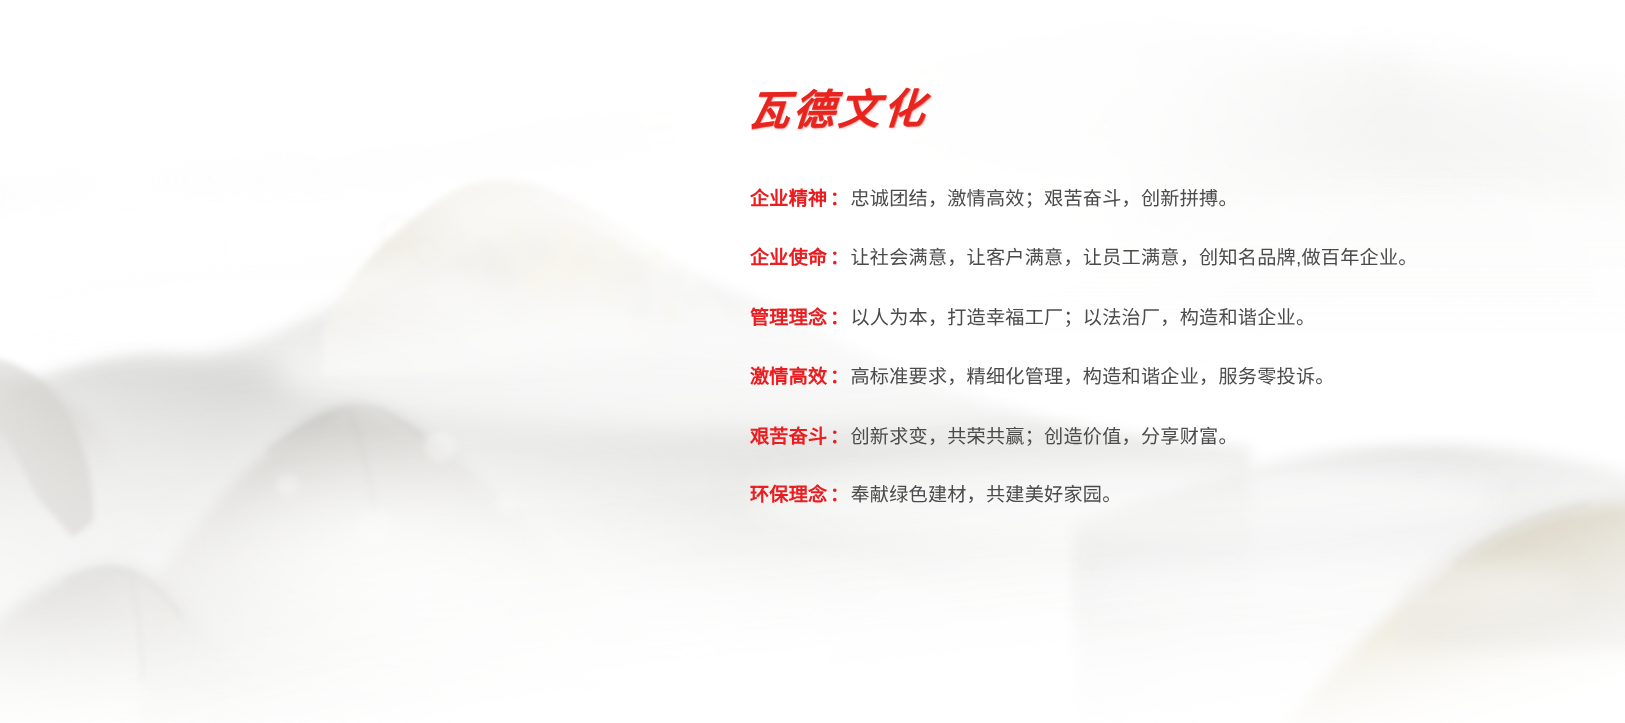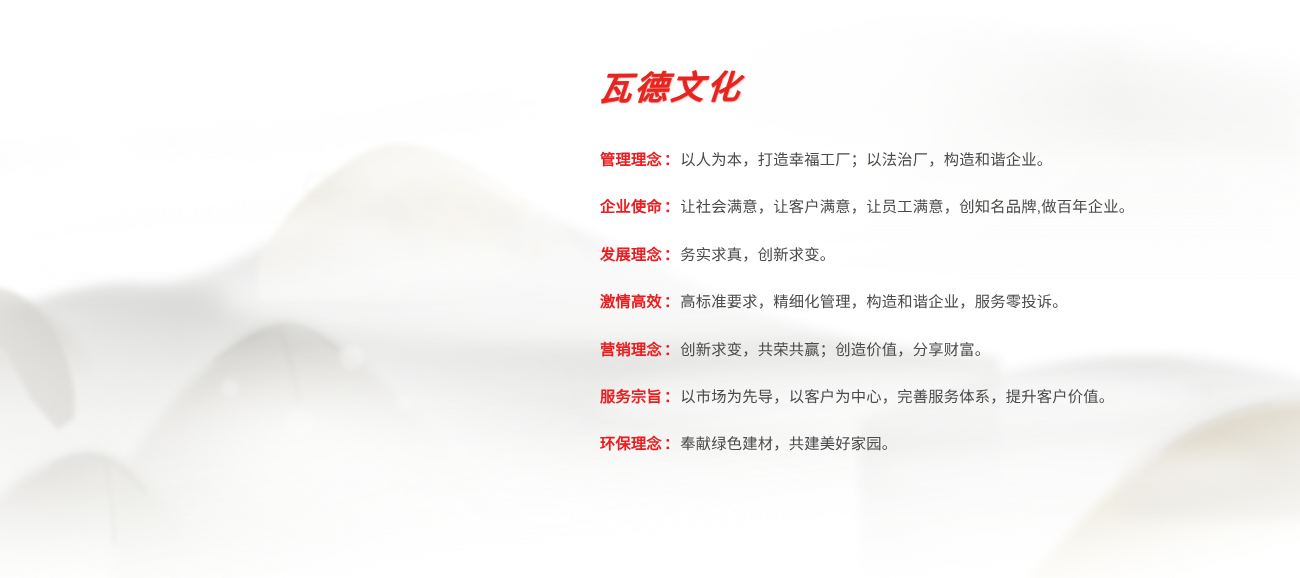--- a/index.html
+++ b/index.html
@@ -335,44 +335,41 @@
 
   <div id="bg-haze"></div>
   <div id="bg-vignette"></div>
 
   <div id="content">
 
     <h1 id="page-title">瓦德文化</h1>
 
     <div id="creed-list">
 
+      <div class="creed-row">
+        <span class="creed-label">企业精神</span><span class="creed-sep">：</span><span class="creed-text">忠诚团结，激情高效；艰苦奋斗，创新拼搏。</span>
+      </div>
+
+      <div class="creed-row">
+        <span class="creed-label">企业使命</span><span class="creed-sep">：</span><span class="creed-text">让社会满意，让客户满意，让员工满意，创知名品牌,做百年企业。</span>
+      </div>
 
       <div class="creed-row">
         <span class="creed-label">管理理念</span><span class="creed-sep">：</span><span class="creed-text">以人为本，打造幸福工厂；以法治厂，构造和谐企业。</span>
       </div>
 
-      <div class="creed-row">
-        <span class="creed-label">企业使命</span><span class="creed-sep">：</span><span class="creed-text">让社会满意，让客户满意，让员工满意，创知名品牌,做百年企业。</span>
-      </div>
-
-      <div class="creed-row">
-        <span class="creed-label">发展理念</span><span class="creed-sep">：</span><span class="creed-text">务实求真，创新求变。</span>
-      </div>
 
       <div class="creed-row">
         <span class="creed-label">激情高效</span><span class="creed-sep">：</span><span class="creed-text">高标准要求，精细化管理，构造和谐企业，服务零投诉。</span>
       </div>
 
       <div class="creed-row">
-        <span class="creed-label">营销理念</span><span class="creed-sep">：</span><span class="creed-text">创新求变，共荣共赢；创造价值，分享财富。</span>
-      </div>
-
-      <div class="creed-row">
-        <span class="creed-label">服务宗旨</span><span class="creed-sep">：</span><span class="creed-text">以市场为先导，以客户为中心，完善服务体系，提升客户价值。</span>
-      </div>
+        <span class="creed-label">艰苦奋斗</span><span class="creed-sep">：</span><span class="creed-text">创新求变，共荣共赢；创造价值，分享财富。</span>
+      </div>
+
 
       <div class="creed-row">
         <span class="creed-label">环保理念</span><span class="creed-sep">：</span><span class="creed-text">奉献绿色建材，共建美好家园。</span>
       </div>
 
     </div>
   </div>
 </div>
 
 </body></html>

